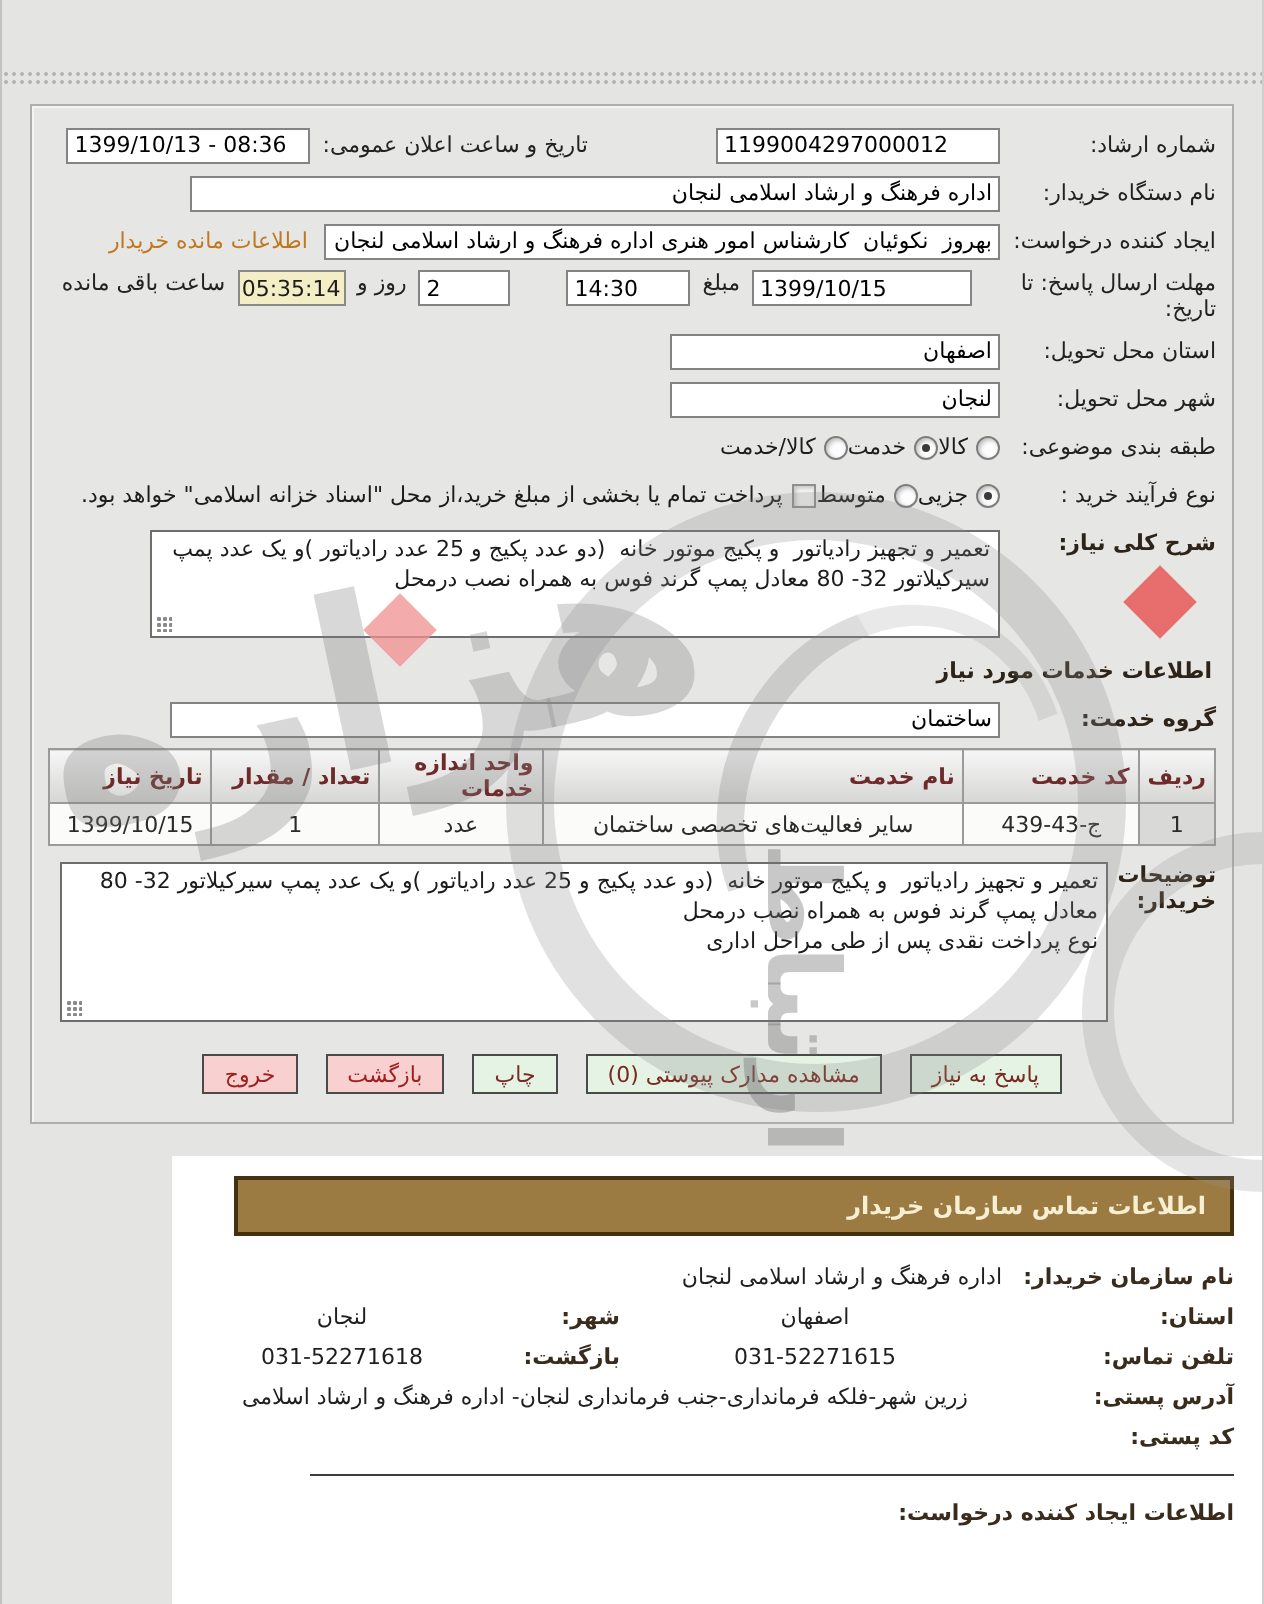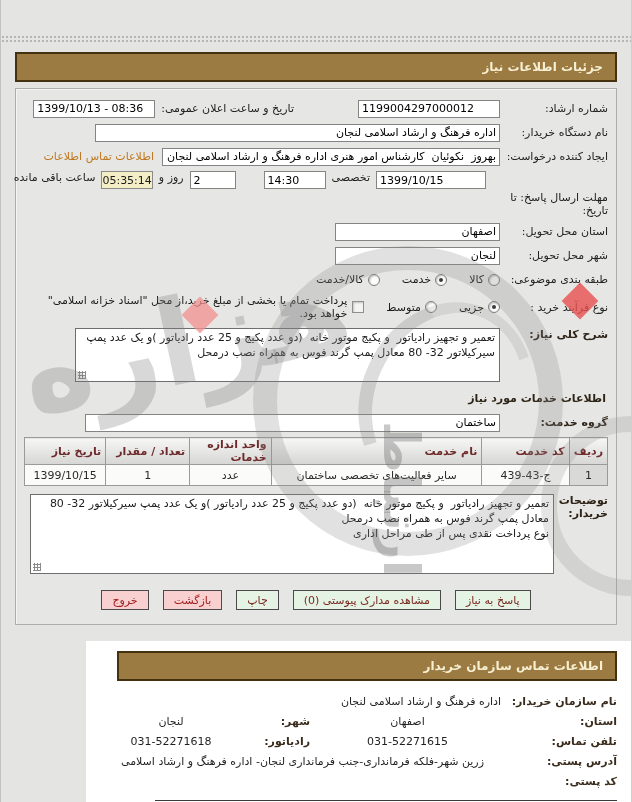--- a/index.html
+++ b/index.html
@@ -22,40 +22,40 @@
   }
   .formbox{
     border:1px solid #aeaeac;background:#e6e6e4;
     box-shadow:inset 1px 1px 0 #f4f4f2;
     padding:10px 8px 8px 8px;min-height:452px;
   }
   .frow{display:flex;align-items:center;margin-bottom:5px;min-height:19px;}
   .frow.top{align-items:flex-start;}
   .lbl{width:108px;flex:none;color:#222;}
   .lbl.b{font-weight:bold;color:#2e2317;}
-  .lbl.wide{width:122px;margin-top:20px;}
+  .lbl.wide{width:122px;}
   .lbl.narrow{width:54px;font-weight:bold;color:#2e2317;}
   .inp{
     height:18px;border:1px solid #848484;background:#fff;color:#000;
     font-family:"DejaVu Sans",sans-serif;font-size:11px;padding:0 3px;
     direction:rtl;text-align:right;
   }
   .inp.center{text-align:left;}
   .ltr{direction:ltr;unicode-bidi:embed;}
   .midlbl{margin:0 6px;color:#222;white-space:nowrap;}
   .link{color:var(--c-link,#c07820);margin-right:8px;cursor:pointer;white-space:nowrap;}
   .countdown{
     width:54px;height:18px;border:1px solid #8a8a8a;
     background:var(--c-countdown-bg,#f3eec6);
     text-align:center;line-height:17px;color:#1c1c1c;
   }
   .radio{width:12px;height:12px;border-radius:50%;border:1px solid #7d7d7d;background:#fdfdfd;
     position:relative;flex:none;margin-left:4px;box-shadow:inset 1px 1px 2px rgba(0,0,0,.25);cursor:pointer;}
   .radio.on::after{content:"";position:absolute;inset:3px;border-radius:50%;background:#3a3a3a;}
-  .opt{margin-left:22px;display:flex;align-items:center;}
+  .opt{display:flex;align-items:center;}
   .checkbox{width:12px;height:12px;border:1px solid #8f8f8f;background:#f4f4f2;flex:none;
     margin-left:5px;box-shadow:inset 1px 1px 2px rgba(0,0,0,.2);cursor:pointer;}
   .ta{
     border:1px solid #6e6e6e;background:#fff;position:relative;
     padding:2px 4px;white-space:pre-wrap;overflow:hidden;
     direction:rtl;text-align:right;line-height:1.35;
   }
   .ta::after{content:"";position:absolute;left:2px;bottom:2px;width:8px;height:8px;
     background-image:radial-gradient(circle,#8a8a8a 1px,transparent 1.2px);background-size:3px 3px;}
   .desc-ta{width:425px;height:54px;}
@@ -115,46 +115,45 @@
   <div class="wm-word1">هزاره</div>
   <div class="wm-ring1"></div>
   <div class="wm-curve"></div>
   <div class="wm-ring2"></div>
   <div class="wm-word2">ارتباط</div>
   <div class="wm-d1"></div>
   <div class="wm-d2"></div>
 </div>
 
 <div class="main">
-  <div class="brownbar">جزئیات اطلاعات نیاز</div>
 
   <div class="formbox">
 
     <div class="frow">
       <span class="lbl">شماره ارشاد:</span>
       <input class="inp center ltr" style="width: 142px;" readonly="" value="1199004297000012">
       <span class="midlbl" style="margin-right:64px">تاریخ و ساعت اعلان عمومی:</span>
       <input class="inp center ltr" style="width: 122px;" readonly="" value="1399/10/13 - 08:36">
     </div>
 
     <div class="frow">
       <span class="lbl">نام دستگاه خریدار:</span>
       <input class="inp" style="width: 405px;" readonly="" value="اداره فرهنگ و ارشاد اسلامی لنجان">
     </div>
 
     <div class="frow">
       <span class="lbl">ایجاد کننده درخواست:</span>
       <input class="inp" style="width: 338px;" readonly="" value="بهروز  نکوئیان  کارشناس امور هنری اداره فرهنگ و ارشاد اسلامی لنجان">
-      <span class="link">اطلاعات تماس اطلاعات</span>
+      <span class="link">اطلاعات مانده خریدار</span>
     </div>
 
     <div class="frow top">
       <span class="lbl wide">مهلت ارسال پاسخ: تا تاریخ:</span>
       <input class="inp center ltr" style="width: 110px;" readonly="" value="1399/10/15">
-      <span class="midlbl">تخصصی</span>
+      <span class="midlbl">مبلغ</span>
       <input class="inp center ltr" style="width: 62px;" readonly="" value="14:30">
       <input class="inp center ltr" style="width: 46px; margin-right: 28px;" readonly="" value="2">
       <span class="midlbl">روز و</span>
       <span class="countdown ltr">05:35:14</span>
       <span class="midlbl">ساعت باقی مانده</span>
     </div>
 
     <div class="frow">
       <span class="lbl">استان محل تحویل:</span>
       <input class="inp" style="width: 165px;" readonly="" value="اصفهان">
@@ -252,21 +251,21 @@
     <span class="clbl">نام سازمان خریدار:</span>
     <span class="cval span3" style="text-align:right;padding-right:4px">اداره فرهنگ و ارشاد اسلامی لنجان</span>
 
     <span class="clbl">استان:</span>
     <span class="cval">اصفهان</span>
     <span class="clbl">شهر:</span>
     <span class="cval">لنجان</span>
 
     <span class="clbl">تلفن تماس:</span>
     <span class="cval ltr">031-52271615</span>
-    <span class="clbl">رادیاتور:</span>
+    <span class="clbl">بازگشت:</span>
     <span class="cval ltr">031-52271618</span>
 
     <span class="clbl">آدرس پستی:</span>
     <span class="cval span3">زرین شهر-فلکه فرمانداری-جنب فرمانداری لنجان- اداره فرهنگ و ارشاد اسلامی</span>
 
     <span class="clbl">کد پستی:</span>
   </div>
 
   <hr class="divider">
 

